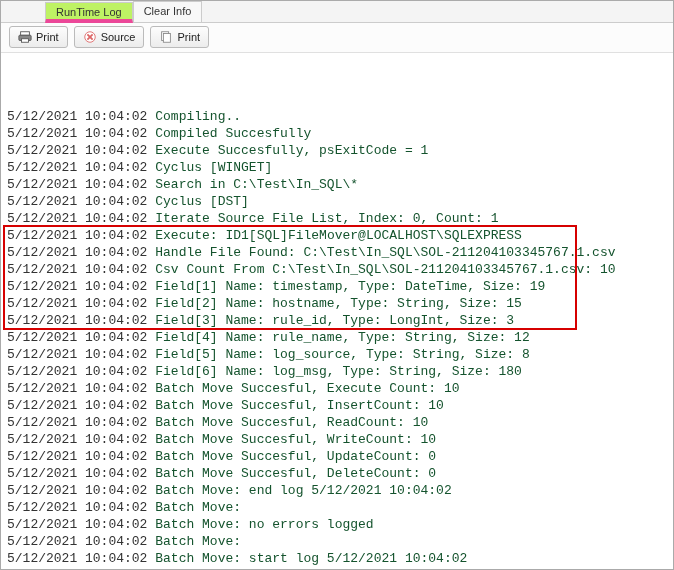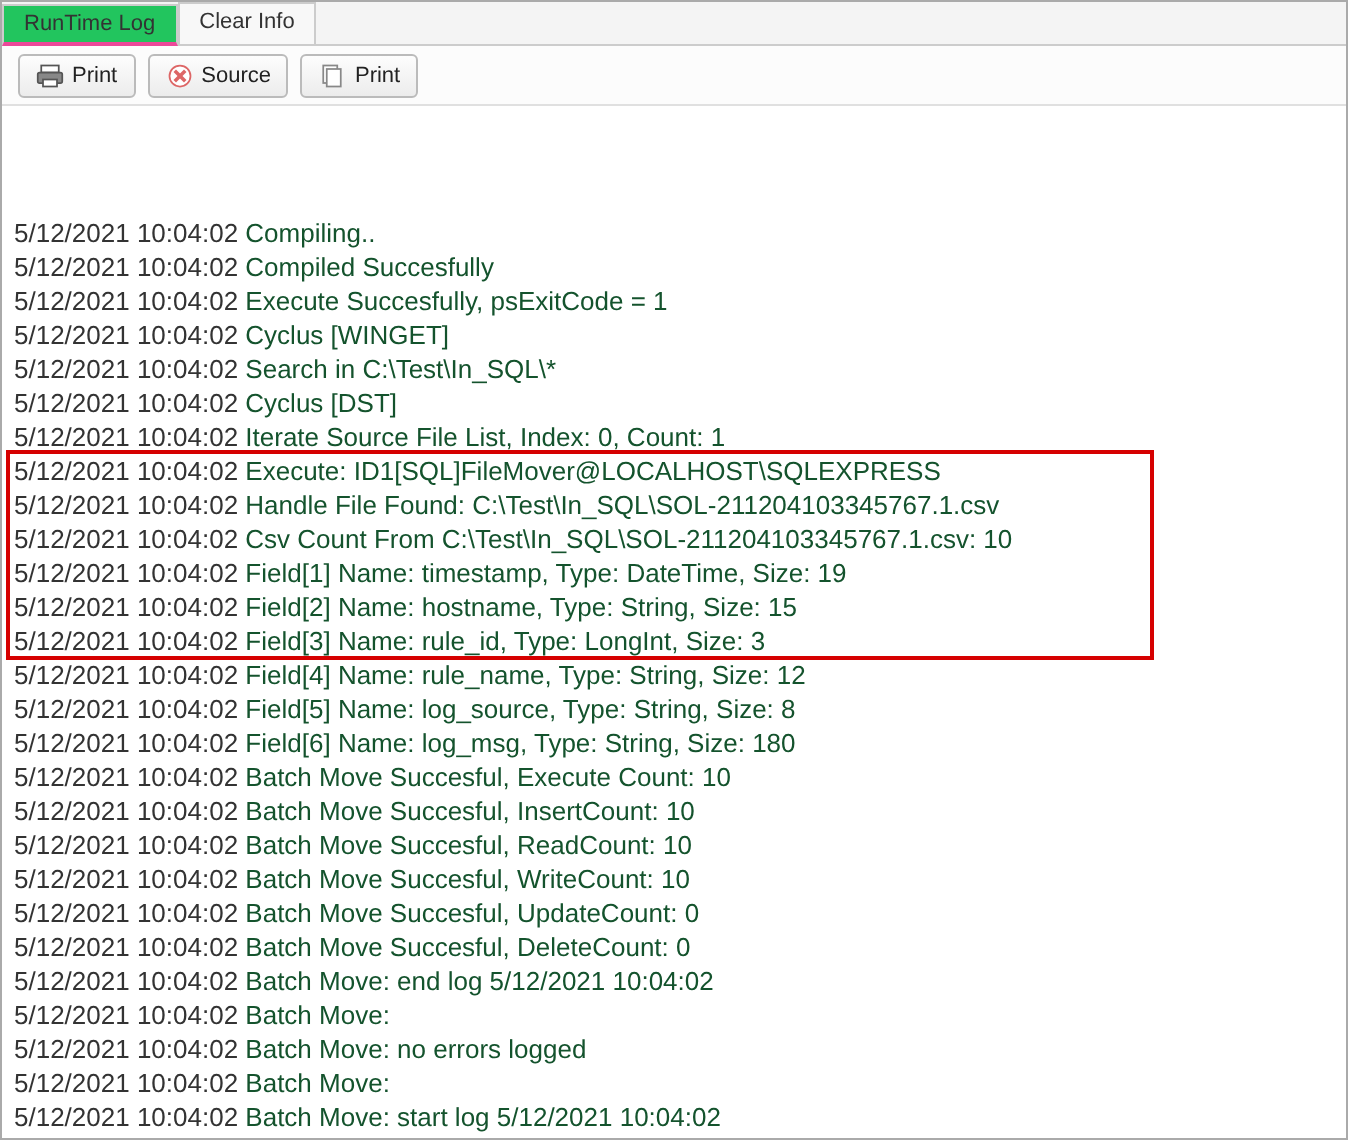--- a/index.html
+++ b/index.html
@@ -1,24 +1,24 @@
 <!DOCTYPE html>
 <html><head>
 <meta charset="utf-8">
 <style>
 * { box-sizing: border-box; margin: 0; padding: 0; }
 html, body { width: 674px; height: 570px; font-family: Tahoma, Arial, sans-serif; font-size: 11px; background: #fff; overflow: hidden; }
 .window { width: 674px; height: 570px; display: flex; flex-direction: column; border: 1px solid #aaa; }
 .tabs { display: flex; background: #f4f4f4; border-bottom: 1px solid #ccc; height: 22px; }
 .tab { padding: 3px 10px 3px 10px; border: 1px solid #ccc; border-bottom: none; margin-right: 0; background: #f8f8f8; cursor: pointer; font-size: 11px; color: #333; }
-.tab.active { background: #22c55e; border-bottom: 2px solid #ec4899; position: relative; top: 1px; }
-.toolbar { display: flex; align-items: center; padding: 4px 8px; gap: 6px; background: #fcfcfc; border-bottom: 1px solid #e0e0e0; height: 30px; }
+.tab.active { background: #bef264; border-bottom: 4px solid #ec4899; position: relative; top: 1px; margin-left: 44px; }
+.toolbar { display: flex; align-items: flex-end; padding: 4px 8px; gap: 6px; background: #fcfcfc; border-bottom: 1px solid #e0e0e0; height: 30px; }
 .tbtn { display: inline-flex; align-items: center; gap: 4px; padding: 2px 8px; border: 1px solid #bbb; border-radius: 3px; background: linear-gradient(#fdfdfd,#ececec); cursor: pointer; font-size: 11px; color: #222; height: 22px; }
 .tbtn .ico { width: 14px; height: 14px; display: inline-block; }
-.log { flex: 1; overflow: auto; padding: 4px 6px; font-family: Liberation Sans, sans-serif; font-size: 13px; color: #333; line-height: 17px; white-space: pre; position: relative; }
+.log { flex: 1; overflow: auto; padding: 4px 6px; font-family: Liberation Mono, monospace; font-size: 13px; color: #333; line-height: 17px; white-space: pre; position: relative; }
 .log-line { display: flex; white-space: pre; }
 .ts { color: #333; }
 .txt { color: #14532d; }
 .br { color: #14532d; }
 .hl-box { position: absolute; border: 2px solid #d60000; pointer-events: none; }
 </style>
 </head>
 <body>
 
 <div class="window">

